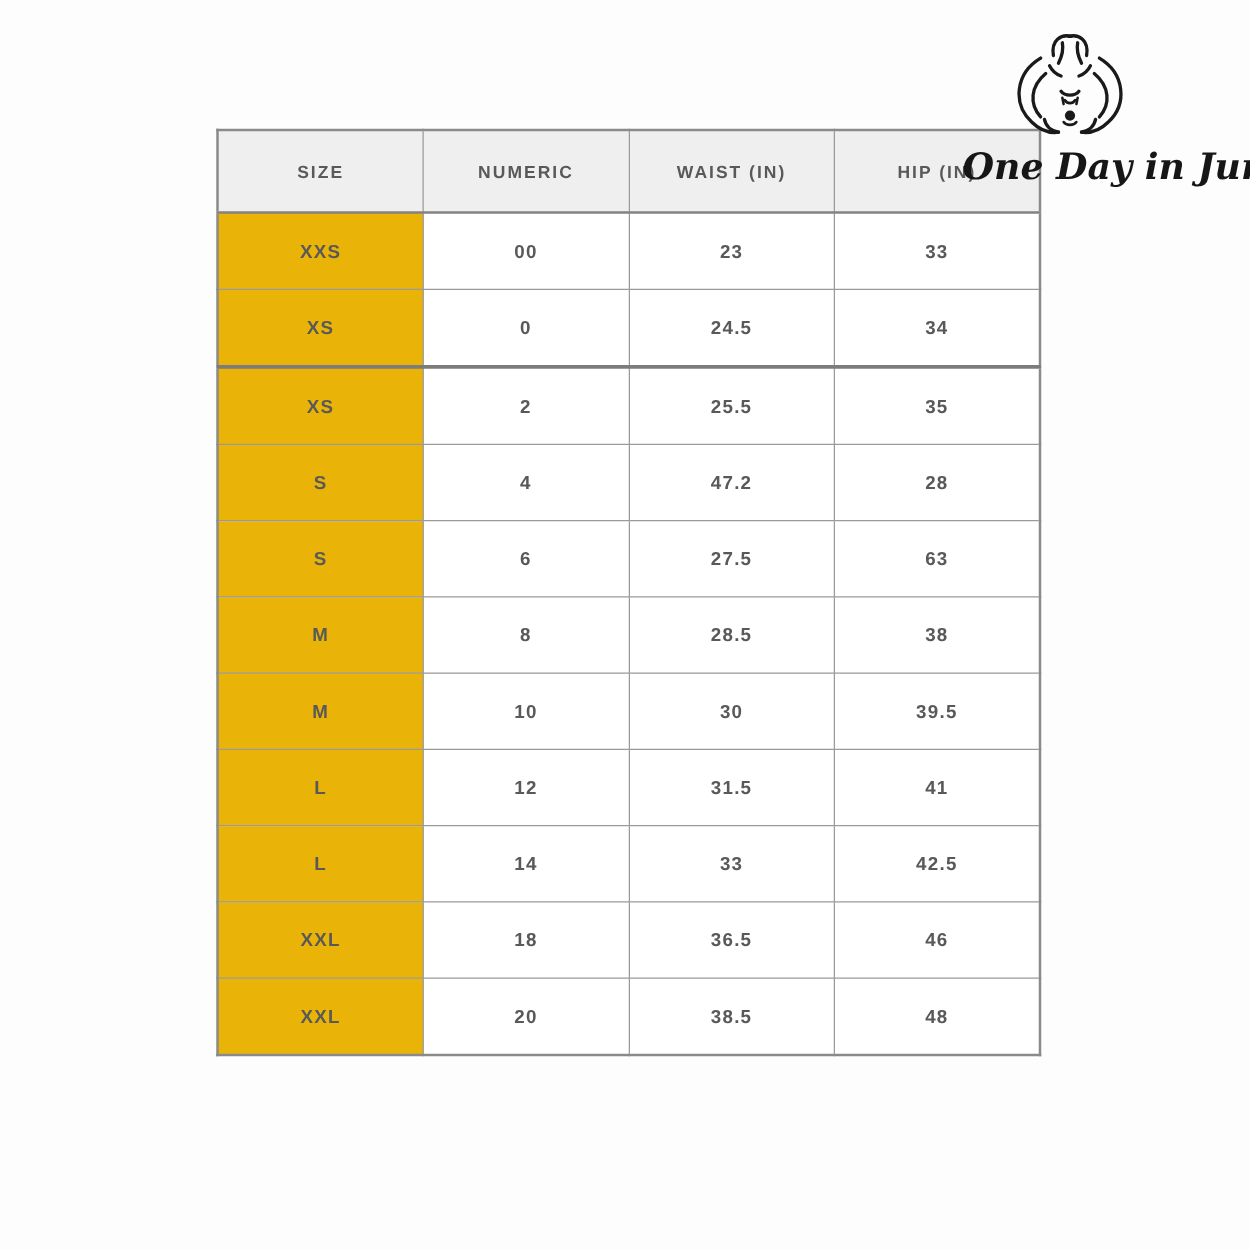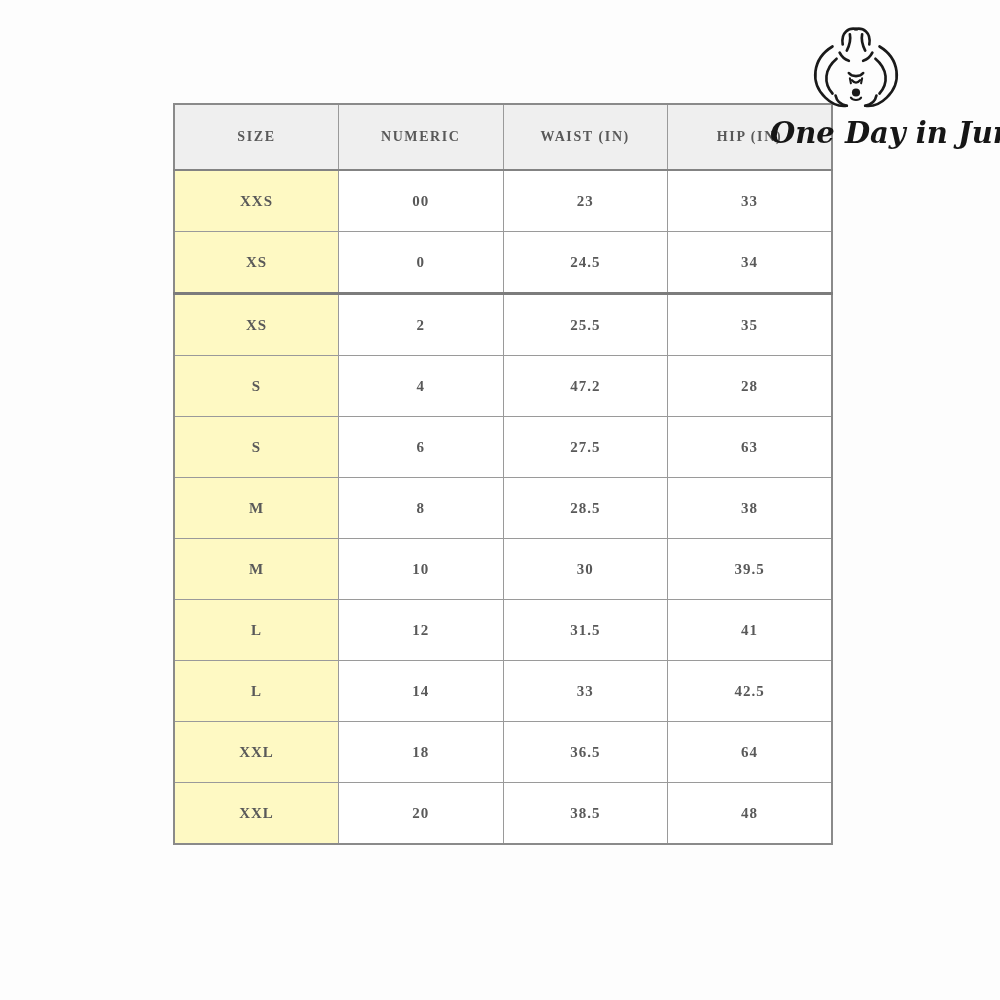--- a/index.html
+++ b/index.html
@@ -16,31 +16,30 @@
     border-collapse:collapse;table-layout:fixed;
     background:#ffffff;
     border:2px solid #8a8a8a;
   }
   table.size-chart th,
   table.size-chart td{
     border:1px solid #9a9a9a;
     text-align:center;vertical-align:middle;
     font-weight:bold;
     color:#595959;
-    font-family:Liberation Serif, serif;
   }
   table.size-chart th{
     height:62px;background:#efefef;
     font-size:14px;letter-spacing:1.6px;
   }
   table.size-chart td{
     height:58px;
     font-size:15px;letter-spacing:1px;
   }
-  table.size-chart td.rowhead{background:#fef9c3;}
+  table.size-chart td.rowhead{background:#eab308;}
   table.size-chart thead tr{border-bottom:2px solid #838383;}
   table.size-chart tr.sec-end{border-bottom:3px solid #7c7c7c;}
   
   .logo-lion{
     position:absolute;left:804px;top:24px;z-index:6;
   }
   .wordmark{
     position:absolute;left:770px;top:116px;z-index:6;
     font-family:"DejaVu Serif",serif;
     font-style:italic;font-weight:bold;
@@ -120,21 +119,21 @@
       <tr>
         <td class="rowhead">L</td>
         <td>14</td>
         <td>33</td>
         <td>42.5</td>
       </tr>
       <tr>
         <td class="rowhead">XXL</td>
         <td>18</td>
         <td>36.5</td>
-        <td>64</td>
+        <td>46</td>
       </tr>
       <tr>
         <td class="rowhead">XXL</td>
         <td>20</td>
         <td>38.5</td>
         <td>48</td>
       </tr>
     </tbody>
   </table>
 

